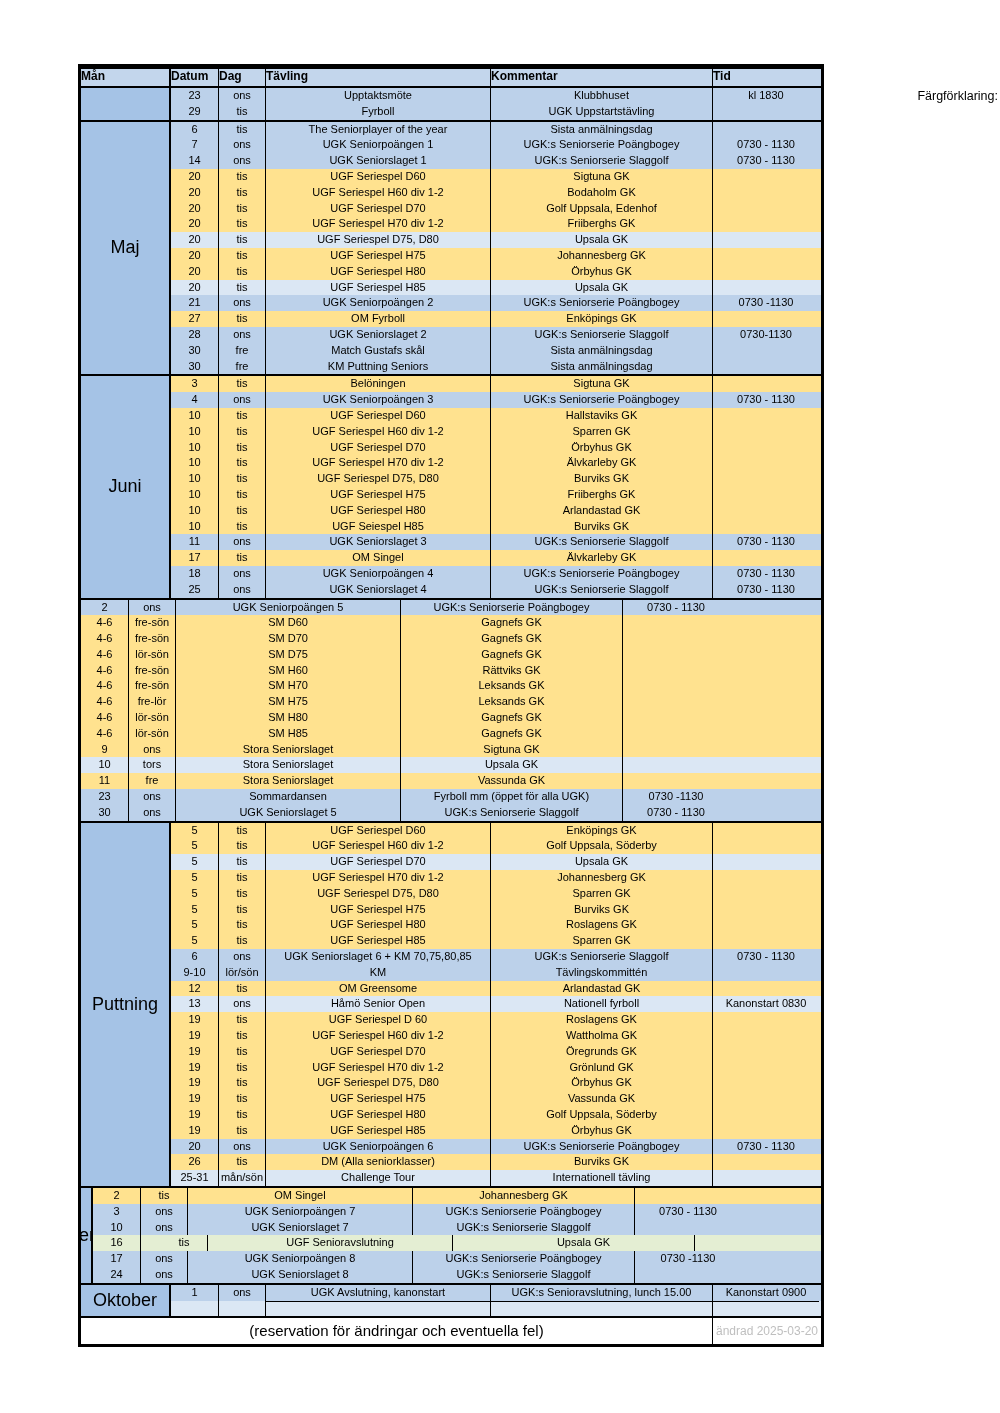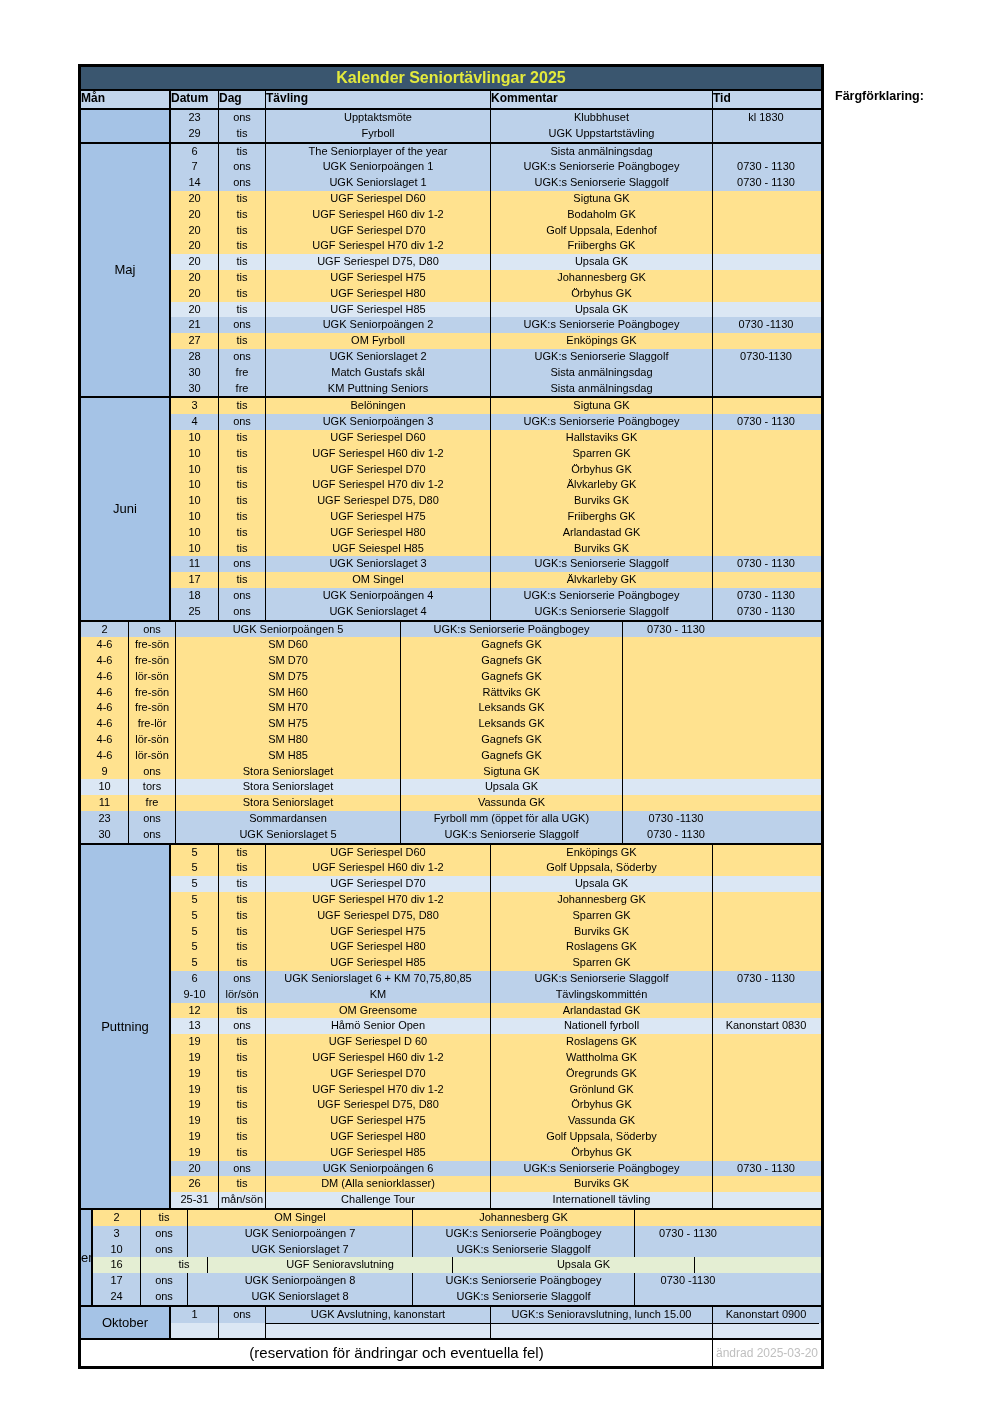--- a/index.html
+++ b/index.html
@@ -26,21 +26,21 @@
     font-size:12px;font-weight:bold;text-align:left;line-height:15px;
     overflow:hidden;white-space:nowrap;
   }
   .colhead .hcell:first-child{border-right:2px solid #000;}
   .colhead .hcell:last-child{border-right:none;}
   .section{display:flex;}
   .section + .section{border-top:2px solid #000;}
   .month-cell{
     width:90px;box-sizing:border-box;border-right:2px solid #000;
     background:var(--month);display:flex;align-items:center;justify-content:center;
-    font-size:13px;overflow:hidden;text-align:right;
+    font-size:18px;overflow:hidden;text-align:right;
   }
   .rows{flex:1;}
   .row{display:grid;grid-template-columns:48px 47px 225px 222px 106px;height:15.8px;}
   .cell{
     box-sizing:border-box;border-right:1px solid #000;
     font-size:11px;line-height:15.8px;text-align:center;
     overflow:hidden;white-space:nowrap;
   }
   .cell.c-tid{border-right:none;}
   .row.ugk{background:var(--ugk);}
@@ -48,28 +48,27 @@
   .row.ugf{background:var(--ugf);}
   .row.green{background:var(--green);gap:20px;}
   .row.bt .c-tavling,.row.bt .c-kommentar,.row.bt .c-tid{border-top:1px solid #000;}
   .footer{display:flex;border-top:2px solid #000;background:#fff;height:26px;}
   .footer .note{
     width:632px;box-sizing:border-box;border-right:1px solid #000;
     text-align:center;line-height:26px;font-size:15px;
   }
   .footer .changed{flex:1;text-align:center;line-height:26px;font-size:12px;color:var(--muted);}
   .legend{position:absolute;left:835px;top:88px;width:163px;}
-  .legend .heading{font-weight:bold;font-size:12.5px;text-align:left;height:16px;line-height:16px;}
+  .legend .heading{font-weight:normal;font-size:12.5px;text-align:right;height:16px;line-height:16px;}
   .legend .item{height:16px;line-height:16px;text-align:center;font-size:11.5px;margin-top:1px;overflow:hidden;white-space:nowrap;}
 </style>
 </head>
 <body>
 
 <div class="cal">
-  <div class="title-bar">Kalender Seniortävlingar 2025</div>
   <div class="colhead">
     <div class="hcell">Mån</div>
     <div class="hcell">Datum</div>
     <div class="hcell">Dag</div>
     <div class="hcell">Tävling</div>
     <div class="hcell">Kommentar</div>
     <div class="hcell">Tid</div>
   </div>
   <div id="cal-body">
       <div class="section">

